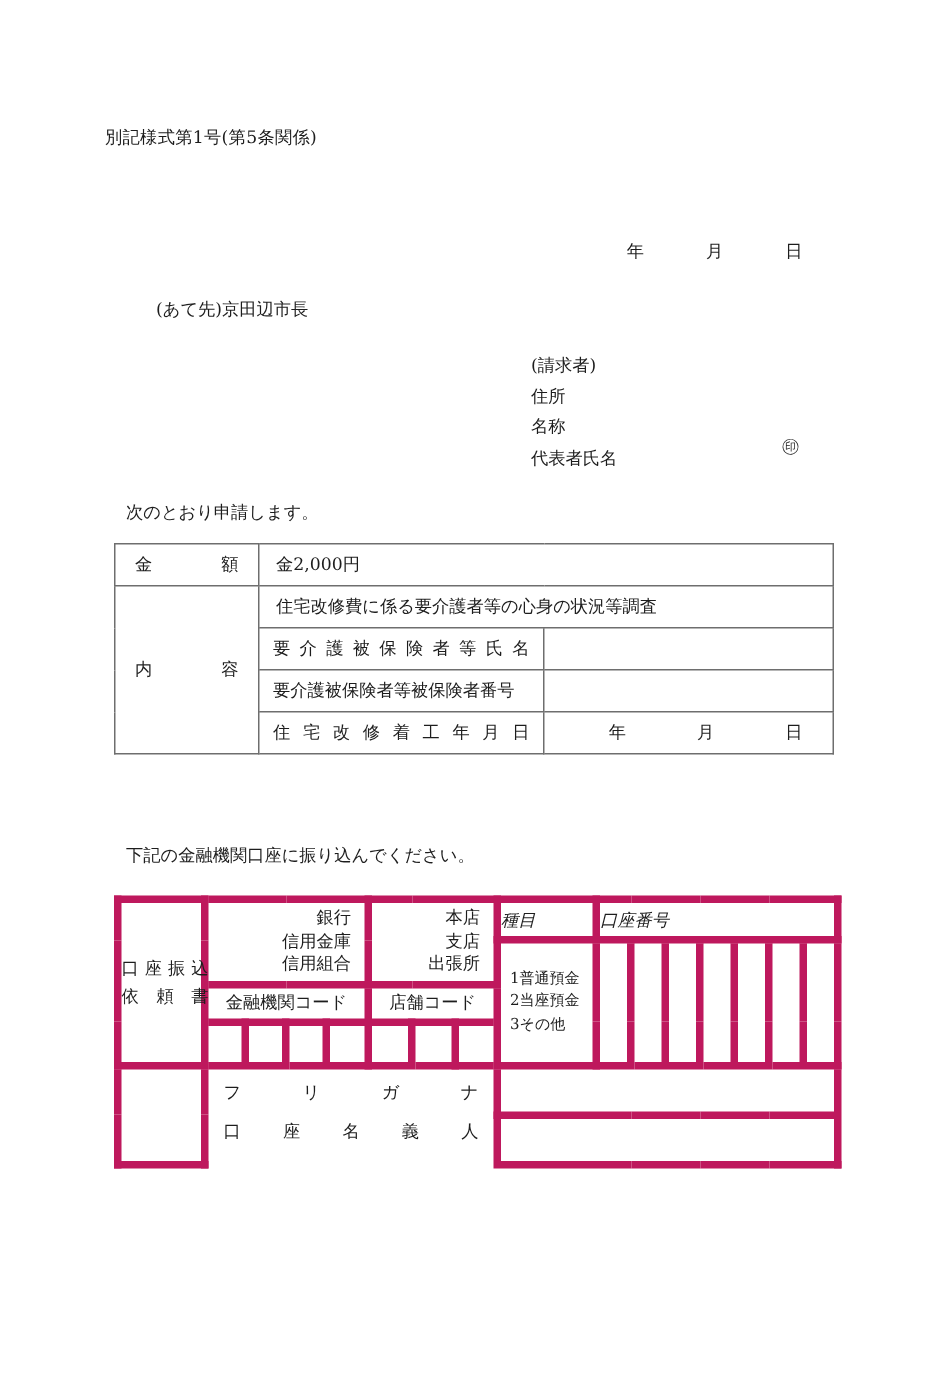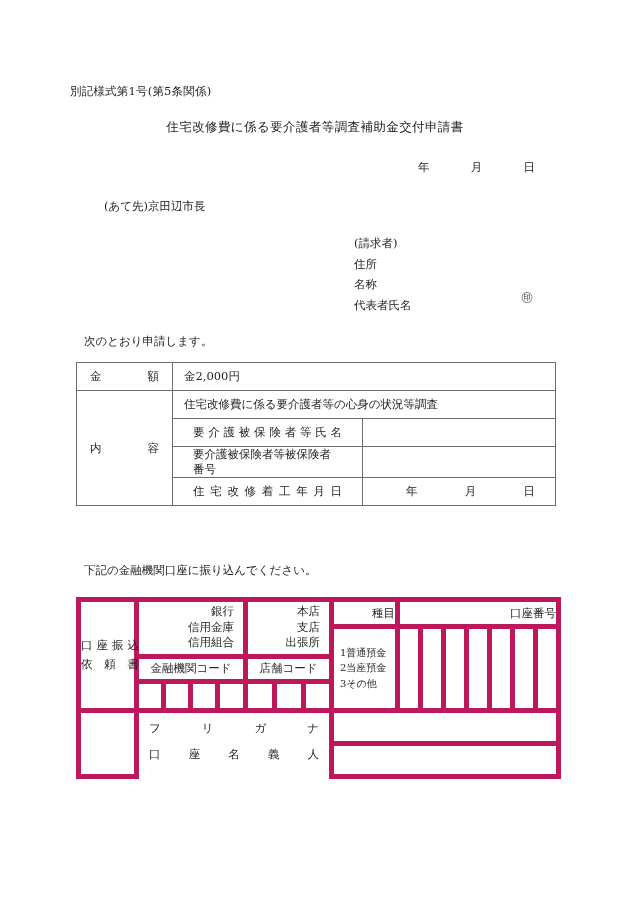--- a/index.html
+++ b/index.html
@@ -98,21 +98,21 @@
   }
   #content-table td { height: 27px; }
   .lbl-justify {
     text-align: justify;
     text-align-last: justify;
     padding: 0 13px;
     font-size: 11.5px;
   }
   .cell-pad { padding: 0 11px; }
   .sub-label {
-    padding: 0 20px;
+    padding: 0 9px;
     text-align: justify;
     text-align-last: justify;
     font-size: 11.5px;
   }
   .sub-label.tight {
     text-align: left;
     text-align-last: left;
     letter-spacing: 0;
   }
   .ymd-cell {
@@ -128,21 +128,21 @@
   }
   #bank-table td {
     border: 5px solid #be185d;
   }
   .bank-stack {
     text-align: right;
     padding: 2px 9px 3px 4px;
     line-height: 15.5px;
     font-size: 11.5px;
   }
-  .ctr { text-align: right; }
+  .ctr { text-align: left; font-style: italic; }
   .kind-body {
     text-align: left;
     padding: 1px 0 2px 6px;
     line-height: 15.5px;
     font-size: 10px;
   }
   .code-label { text-align: center; font-size: 11.5px; }
   .furigana-label {
     text-align: justify;
     text-align-last: justify;
@@ -167,21 +167,20 @@
     margin: 0 auto;
   }
 </style>
 </head>
 <body>
 
 <div class="page">
 
   <div class="abs form-no">別記様式第1号(第5条関係)</div>
 
-  <div class="abs doc-title">住宅改修費に係る要介護者等調査補助金交付申請書</div>
 
   <div class="abs date-line">
     <span>年</span>
     <span class="gap"></span>
     <span>月</span>
     <span class="gap"></span>
     <span>日</span>
   </div>
 
   <div class="abs addressee">(あて先)京田辺市長</div>

